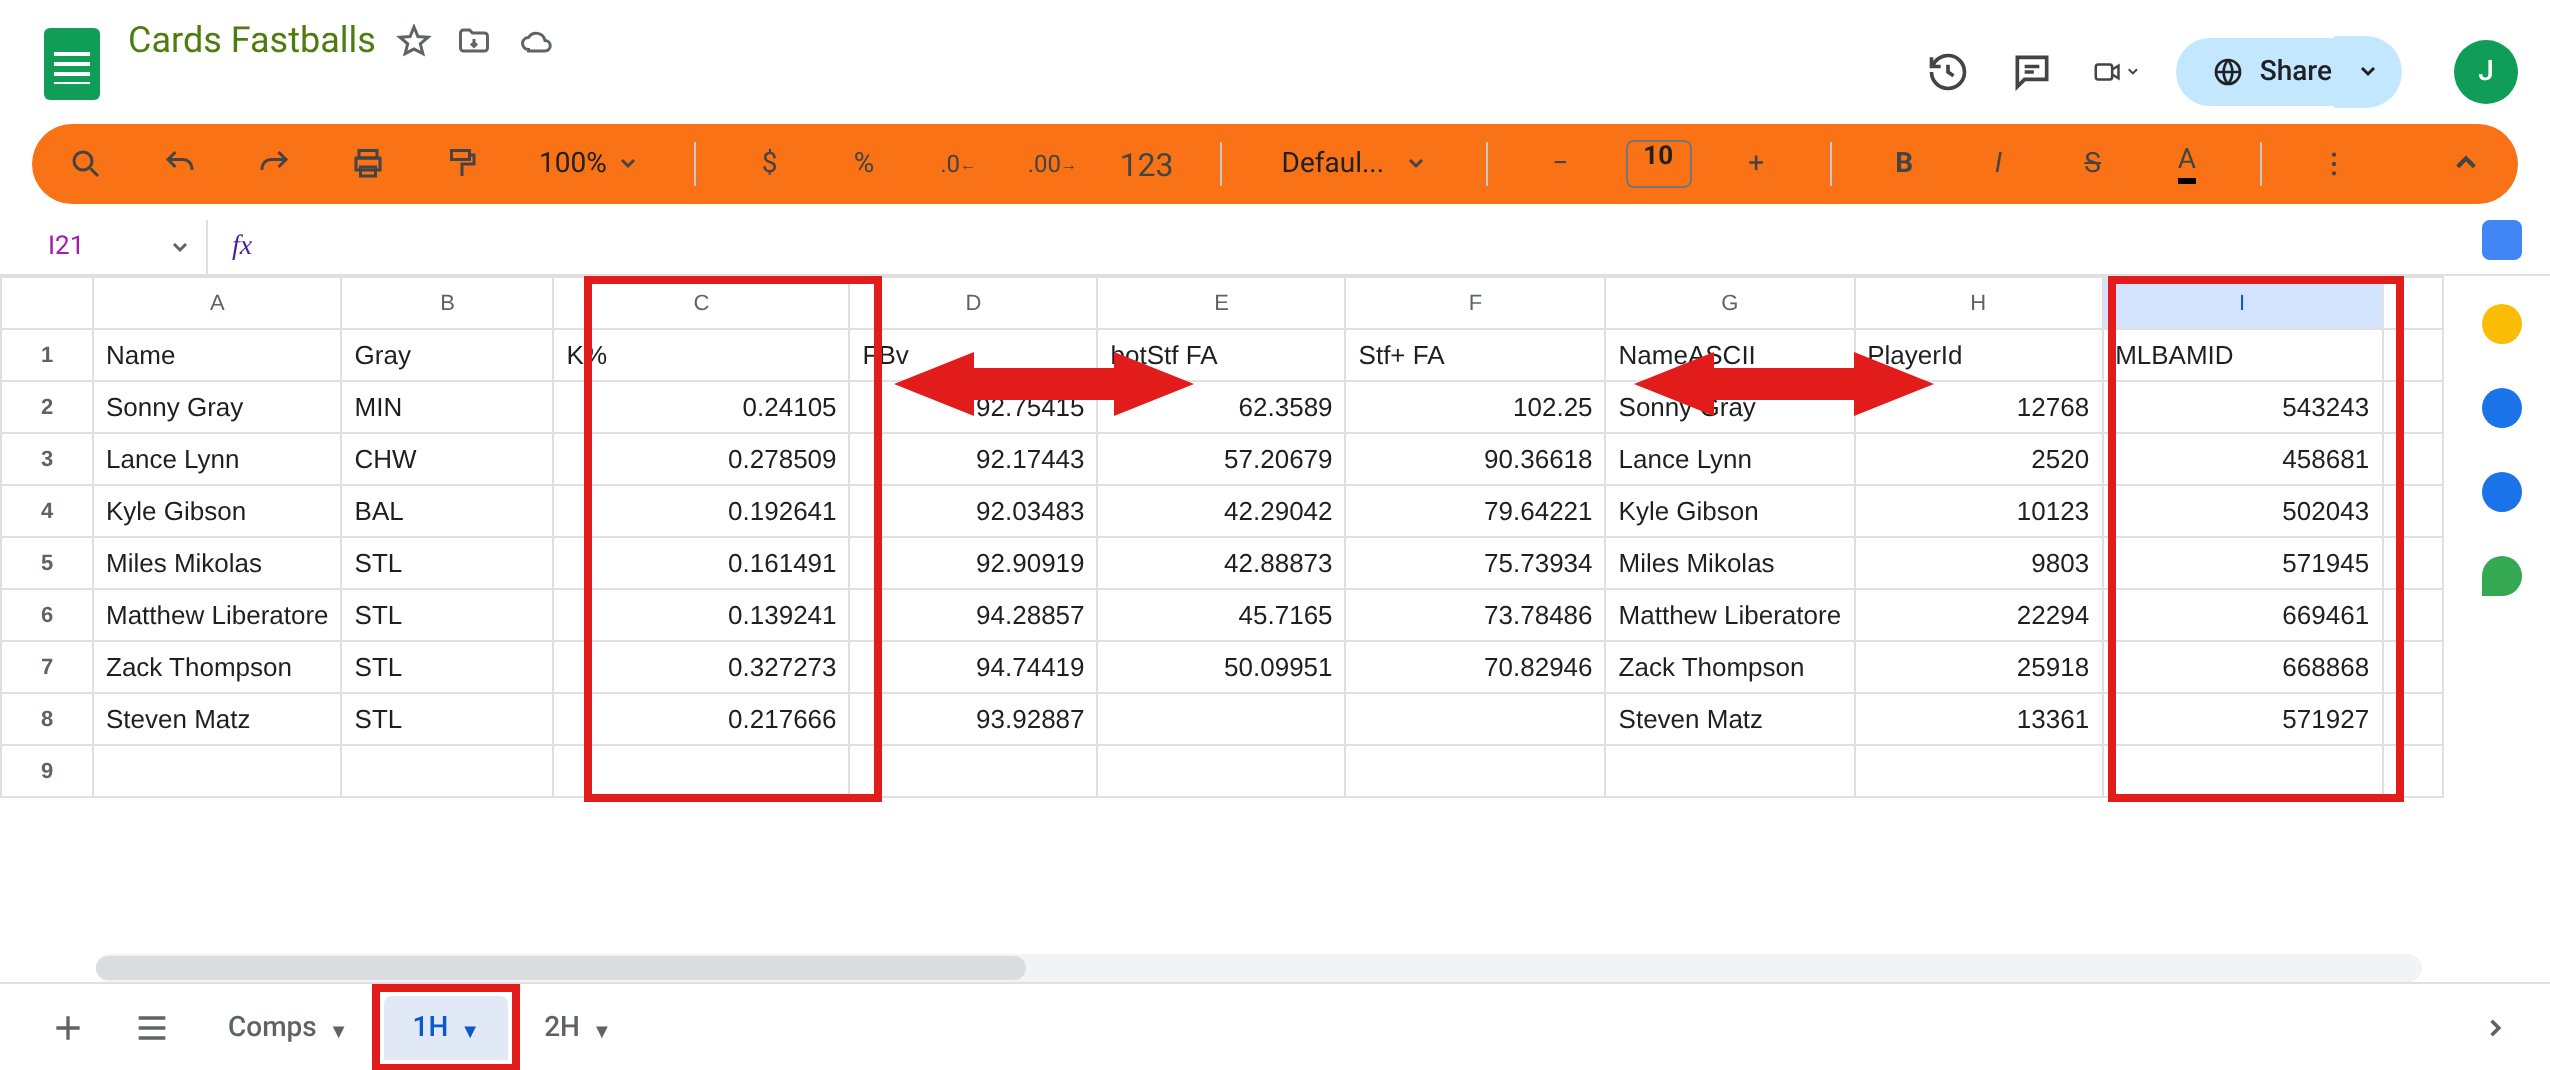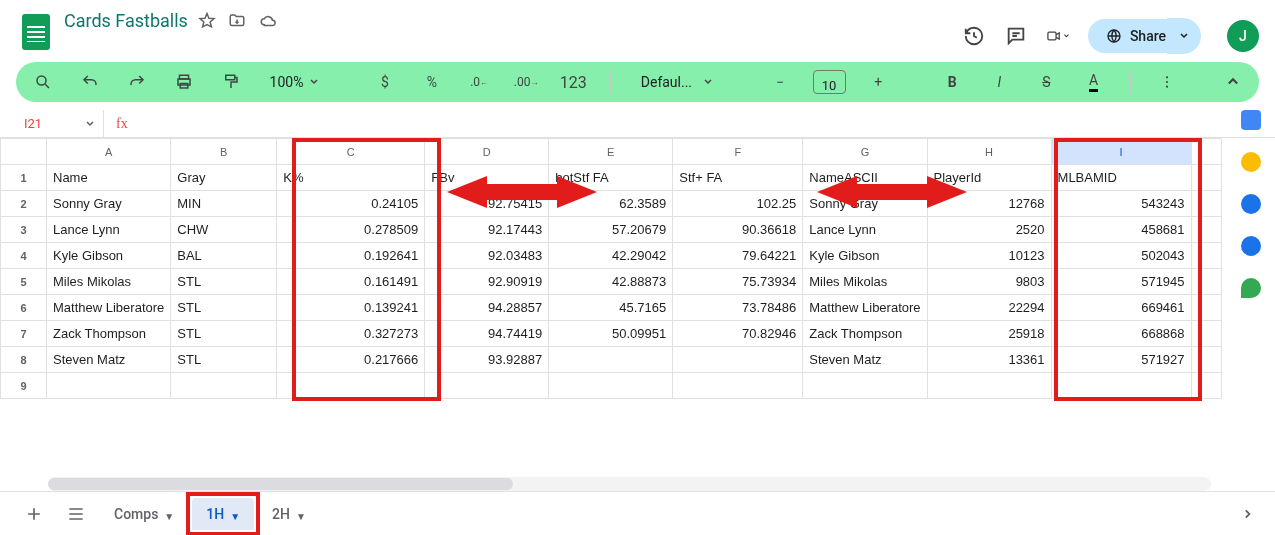--- a/index.html
+++ b/index.html
@@ -6,49 +6,49 @@
 body { font-family: "Google Sans", Roboto, Arial, sans-serif; font-size: 14px; color: #202124; background: #fff; overflow: hidden; }
 .app { width: 1275px; height: 535px; position: relative; display: flex; flex-direction: column; }
 
 
 .header { display: flex; align-items: flex-start; padding: 8px 16px 0 16px; gap: 8px; }
 .logo-wrap { width: 40px; height: 40px; display: flex; align-items: center; justify-content: center; margin-top: 4px; }
 .logo { width: 28px; height: 36px; background: #0f9d58; border-radius: 3px; position: relative; }
 .logo::before { content: ""; position: absolute; left: 5px; right: 5px; top: 12px; bottom: 8px; background: repeating-linear-gradient(#fff, #fff 2px, #0f9d58 2px, #0f9d58 5px); }
 .title-area { flex: 1; padding-top: 2px; }
 .title-row { display: flex; align-items: center; gap: 10px; }
-.doc-title { font-size: 18px; color: #0f766e; }
+.doc-title { font-size: 18px; color: #4d7c0f; }
 .title-icons { display: flex; gap: 12px; color: #5f6368; }
 .menu-row { display: flex; gap: 2px; margin-top: 4px; }
 .menu-item { padding: 4px 8px; font-size: 14px; color: #202124; border-radius: 4px; cursor: pointer; }
 
 .header-actions { display: flex; align-items: center; gap: 18px; padding-top: 10px; }
 .hdr-icn { width: 24px; height: 24px; color: #444; display:flex;align-items:center;justify-content:center; cursor:pointer; }
 .meet-btn { display: flex; align-items: center; gap: 2px; }
 .share-btn { display: flex; align-items: center; gap: 8px; background: #c2e7ff; border-radius: 40px 0 0 40px; padding: 9px 18px; font-weight: 500; cursor: pointer; }
 .share-drop { background: #c2e7ff; border-radius: 0 40px 40px 0; padding: 13px 12px; margin-left: -17px; display:flex;align-items:center; cursor:pointer;}
 .avatar { width: 32px; height: 32px; border-radius: 50%; background: #0f9d58; color: #fff; display: flex; align-items: center; justify-content: center; font-weight: 500; cursor:pointer; margin-left: 8px;}
 
 
 .toolbar-wrap { padding: 8px 16px; }
-.toolbar { background: #86efac; border-radius: 24px; padding: 4px 12px; display: flex; align-items: center; gap: 18px; height: 40px; }
+.toolbar { background: #f97316; border-radius: 24px; padding: 4px 12px; display: flex; align-items: center; gap: 18px; height: 40px; }
 .tbtn { width: 32px; height: 32px; display: flex; align-items: center; justify-content: center; color: #444; border-radius: 4px; cursor: pointer; }
 .tsep { width: 1px; height: 22px; background: #c7c7c7; margin: 0 4px; }
 .zoom { display: flex; align-items: center; gap: 6px; padding: 0 6px; cursor:pointer;}
 .font-sel { display: flex; align-items: center; gap: 6px; padding: 0 8px; width: 95px; cursor:pointer;}
 .font-sel span:first-child { white-space: nowrap; overflow: hidden; text-overflow: ellipsis; flex:1;}
-.size-box { border: 1px solid #747775; border-radius: 4px; width: 36px; height: 24px; display: flex; align-items: flex-end; justify-content: center; font-size: 13px; }
+.size-box { border: 1px solid #747775; border-radius: 4px; width: 36px; height: 24px; display: flex; align-items: flex-start; justify-content: center; font-size: 13px; font-weight: bold; }
 .color-underline { border-bottom: 3px solid #000; padding-bottom:1px;}
 .toolbar-spacer { flex: 1; }
 .collapse-btn { width: 32px; display:flex;align-items:center;justify-content:center; cursor:pointer;}
 
 
 .fx-row { display: flex; align-items: center; padding: 0 0 0 16px; height: 28px; border-bottom: 1px solid #e0e0e0; }
-.name-box { width: 88px; padding: 0 8px; display: flex; align-items: center; justify-content: space-between; font-size: 13px; color: #ef4444; border-right: 1px solid #e0e0e0; height: 100%; cursor:pointer;}
-.fx-label { color: #ef4444; padding: 0 12px; font-family: serif; }
+.name-box { width: 88px; padding: 0 8px; display: flex; align-items: center; justify-content: space-between; font-size: 13px; color: #a21caf; border-right: 1px solid #e0e0e0; height: 100%; cursor:pointer;}
+.fx-label { font-style: italic; color: #4c1d95; padding: 0 12px; font-family: serif; }
 
 
 .grid-area { flex: 1; display: flex; overflow: hidden; position: relative; }
 .grid-inner { flex: 1; overflow: auto; position: relative; }
 table.sheet { border-collapse: collapse; table-layout: fixed; font-family: Arial, sans-serif; font-size: 13px; }
 table.sheet th, table.sheet td { border: 1px solid #e0e0e0; height: 26px; }
 .col-hdr th { background: #fff; font-weight: normal; color: #5f6368; font-size: 11px; text-align: center; height: 24px; position: sticky; top: 0; }
 .col-hdr th.sel { background: #d3e3fd; color: #0b57d0; }
 .row-hdr { background: #fff; color: #5f6368; font-size: 11px; text-align: center; width: 46px; min-width:46px; }
 td.cell { padding: 0 6px; white-space: nowrap; overflow: hidden; color: #1f1f1f; }

